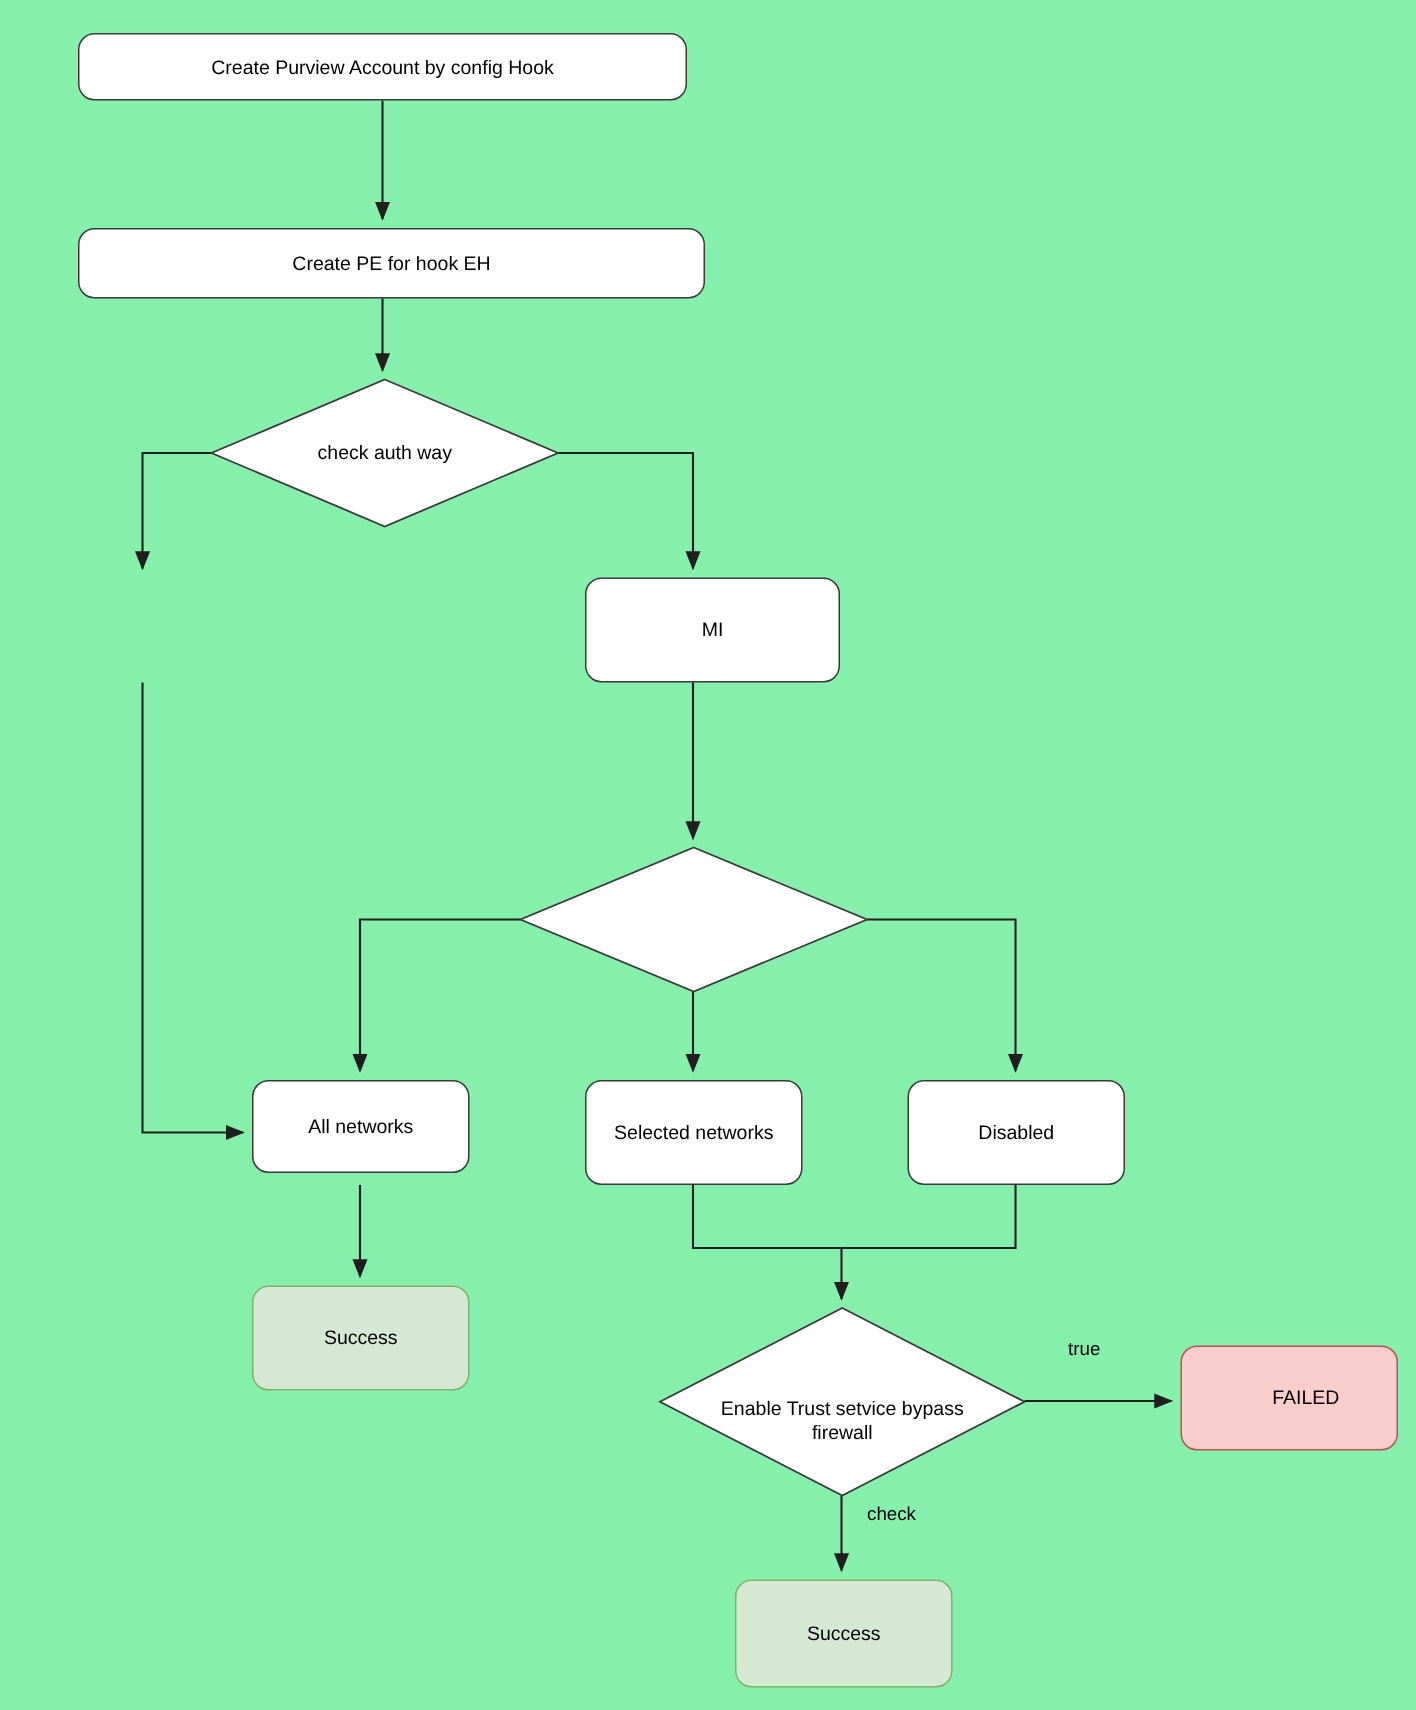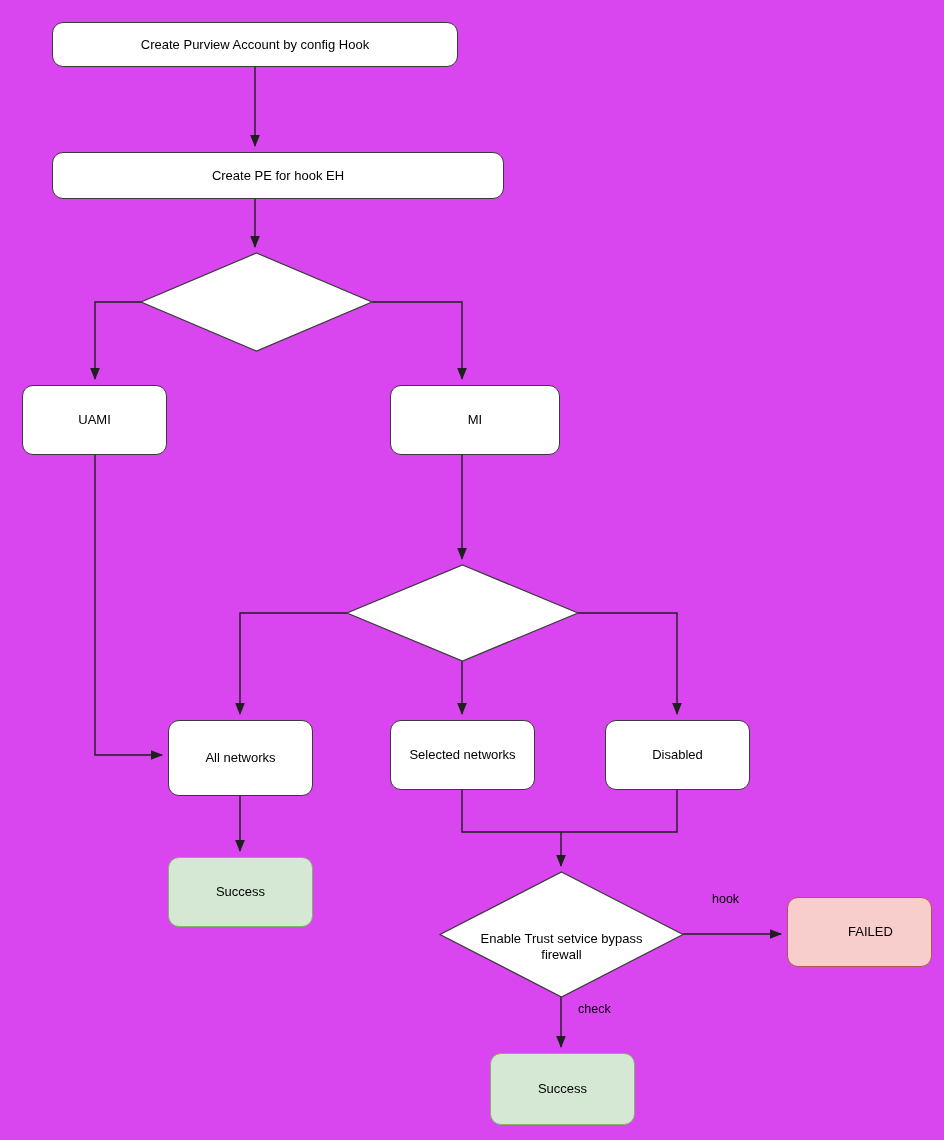--- a/index.html
+++ b/index.html
@@ -8,21 +8,21 @@
     padding: 0;
     background: #ffffff;
   }
   body {
     font-family: "Liberation Sans", sans-serif;
   }
   #canvas {
     position: relative;
     width: 944px;
     height: 1140px;
-    background: #d946ef;
+    background: #86efac;
     overflow: hidden;
   }
   .svg-layer {
     position: absolute;
     left: 0;
     top: 0;
     width: 944px;
     height: 1140px;
   }
   .node {
@@ -121,35 +121,35 @@
       <polygon points="462.5,565 578,613 462.5,661 347,613" fill="#ffffff" stroke="#3a3a3a" stroke-width="1.2"></polygon>
 
       <polygon points="561.5,872 683,934.5 561.5,997 440,934.5" fill="#ffffff" stroke="#3a3a3a" stroke-width="1.2"></polygon>
     </g>
   </svg>
 
   <div class="node" style="left:52px; top:22px; width:406px; height:45px;">
     <span>Create Purview Account by config Hook</span>
   </div>
 
-  <div class="node" style="left:52px; top:152px; width:452px; height:47px;">
+  <div class="node" style="left:52px; top:152px; width:418px; height:47px;">
     <span>Create PE for hook EH</span>
   </div>
 
+  <div class="diamond-label" style="left:141px; top:253px; width:231px; height:98px;">
+    <span>check auth way</span>
+  </div>
 
-  <div class="node" style="left:22px; top:385px; width:145px; height:70px;">
-    <span>UAMI</span>
-  </div>
 
   <div class="node" style="left:390px; top:385px; width:170px; height:70px;">
     <span>MI</span>
   </div>
 
 
-  <div class="node" style="left:168px; top:720px; width:145px; height:76px;">
+  <div class="node" style="left:168px; top:720px; width:145px; height:62px;">
     <span>All networks</span>
   </div>
 
   <div class="node" style="left:605px; top:720px; width:145px; height:70px;">
     <span>Disabled</span>
   </div>
 
   <div class="node" style="left:390px; top:720px; width:145px; height:70px;">
     <span>Selected networks</span>
   </div>
@@ -163,17 +163,17 @@
   </div>
 
   <div class="node red" style="left:787px; top:897px; width:145px; height:70px;">
     <span>FAILED</span>
   </div>
 
   <div class="node green" style="left:490px; top:1053px; width:145px; height:72px;">
     <span>Success</span>
   </div>
 
-  <div class="edge-label" style="left:712px; top:892px;">hook</div>
+  <div class="edge-label" style="left:712px; top:892px;">true</div>
 
   <div class="edge-label" style="left:578px; top:1002px;">check</div>
 
 </div>
 
 </body></html>

